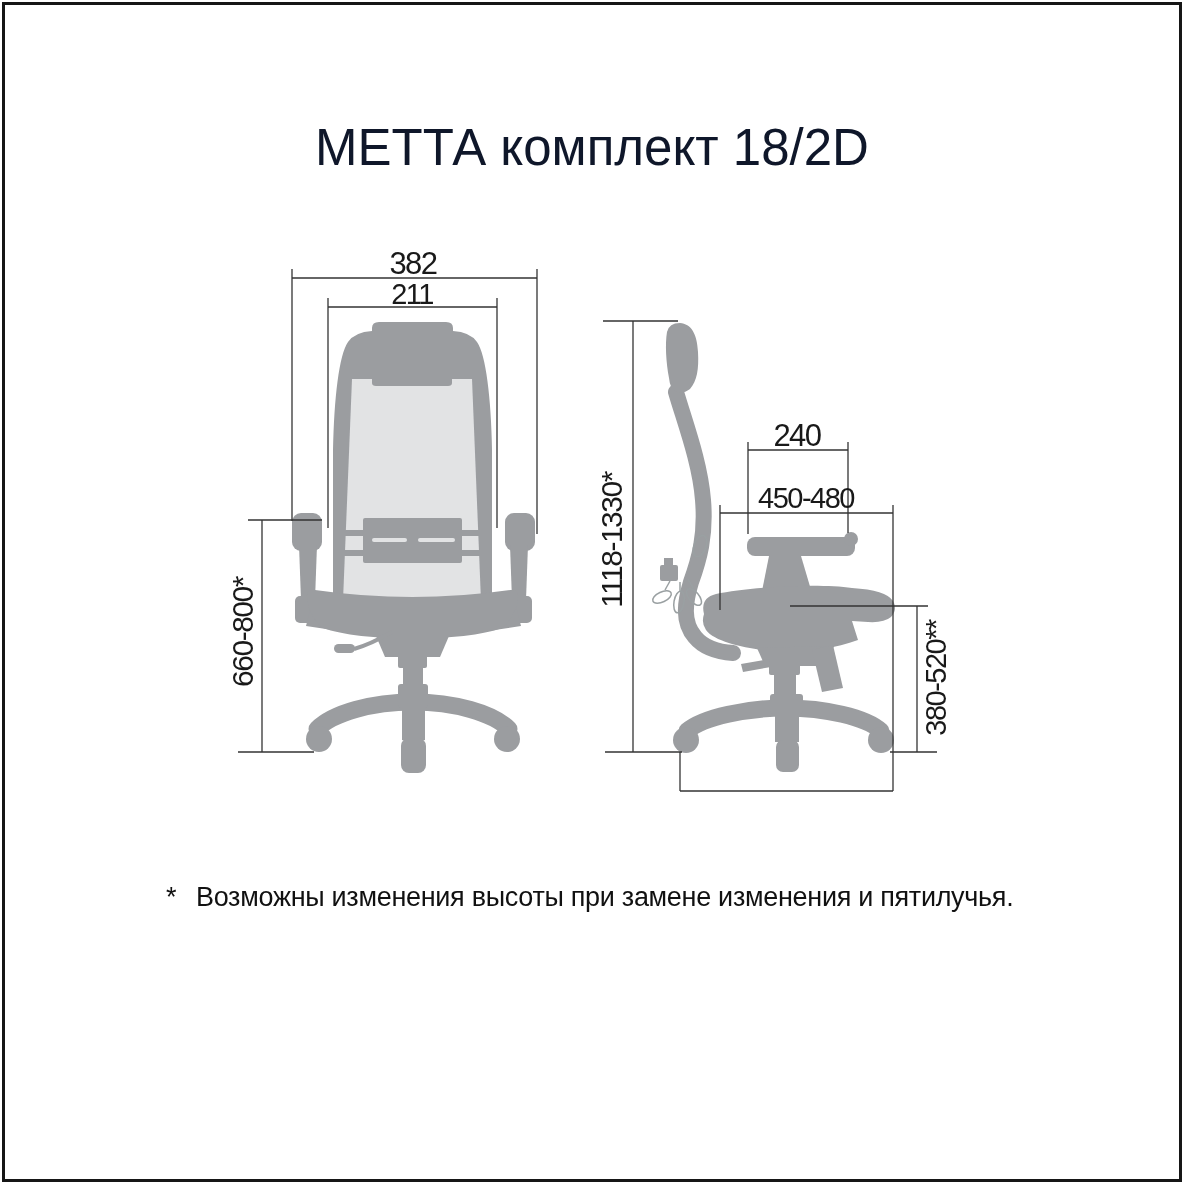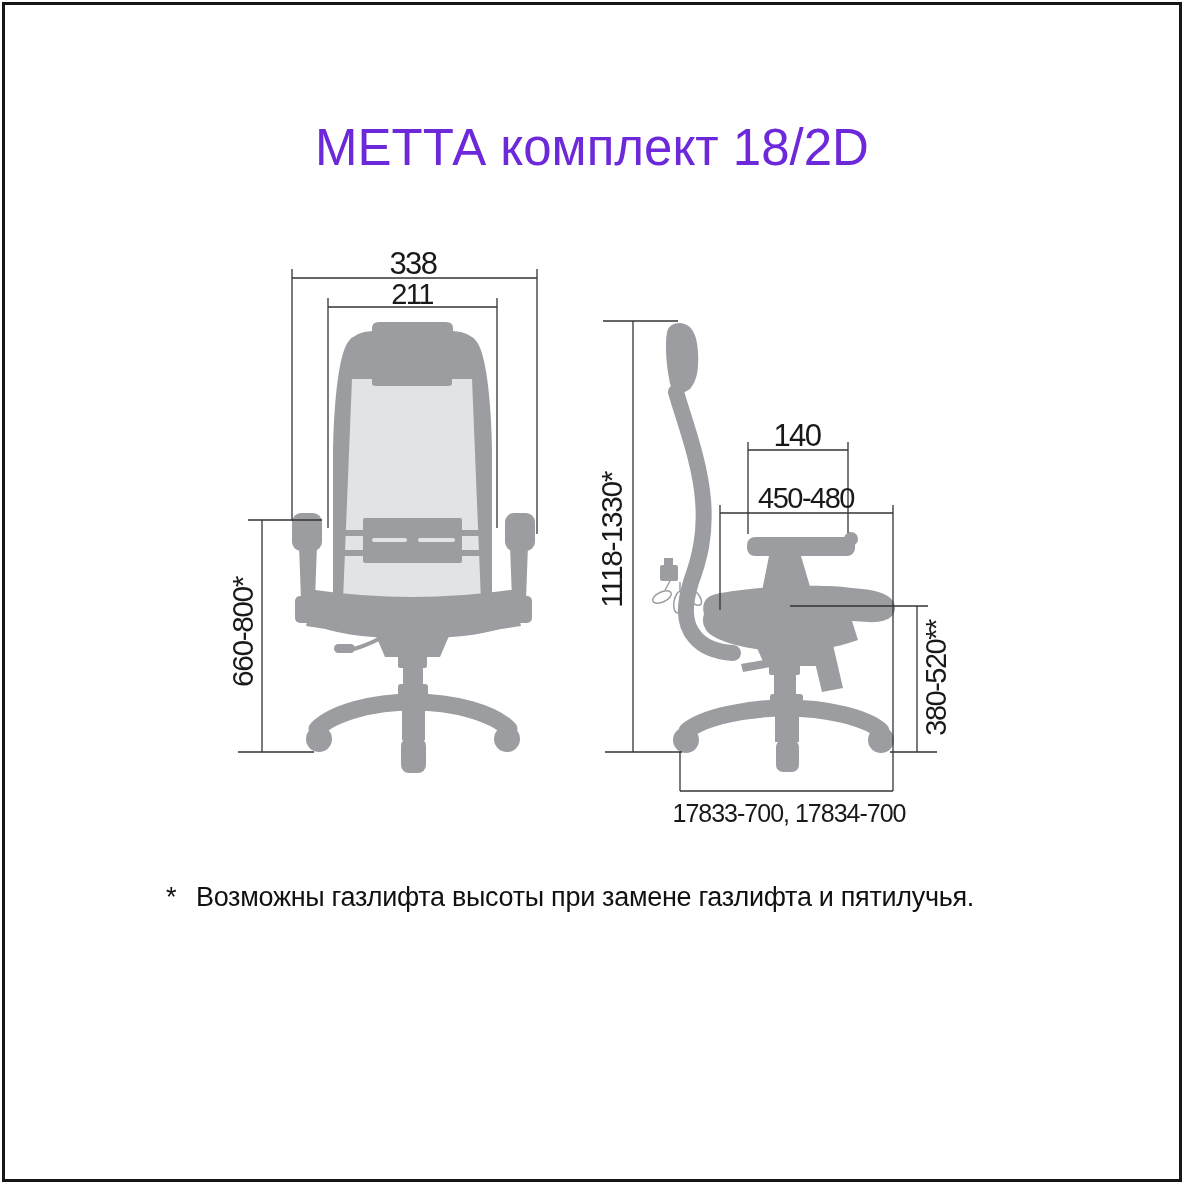--- a/index.html
+++ b/index.html
@@ -8,21 +8,21 @@
     background:#ffffff; overflow:hidden;
     font-family:"Liberation Sans", sans-serif;
     color:#1d1d1d;
   }
   .frame {
     position:absolute; inset:2px; border:3px solid #161616;
     pointer-events:none;
   }
   .title {
     position:absolute; left:0; right:0; top:118px;
-    text-align:center; font-size:51px; color:#6d28d9;
+    text-align:center; font-size:51px; color:#0f172a;
     white-space:nowrap;
   }
   svg.diagram { position:absolute; left:0; top:0; }
   .solid { fill:var(--chair-solid); }
   .meshf { fill:var(--chair-mesh); }
   .band  { stroke:var(--chair-solid); fill:none; }
   .dimln { stroke:var(--line); stroke-width:1.3; fill:none; }
   .fine  { stroke:#9aa0a2; stroke-width:1.5; fill:none; }
   .dim-label {
     position:absolute; text-align:center; white-space:nowrap;
@@ -147,29 +147,28 @@
       <line x1="720" y1="505" x2="720" y2="610"></line>
       <line x1="893" y1="505" x2="893" y2="791"></line>
       <line x1="790" y1="606" x2="928" y2="606"></line>
       <line x1="917" y1="606" x2="917" y2="752"></line>
       <line x1="890" y1="752" x2="937" y2="752"></line>
       <line x1="680" y1="752" x2="680" y2="791"></line>
       <line x1="680" y1="791" x2="893" y2="791"></line>
     </g>
   </svg>
 
-  <div class="dim-label" style="left:313px; top:247px; width:200px; font-size:31px;">338</div>
+  <div class="dim-label" style="left:313px; top:247px; width:200px; font-size:31px;">382</div>
   <div class="dim-label sm" style="left:312px; top:277px; width:200px;">211</div>
   <div class="dim-label rot" style="left:123px; top:615px; width:240px;">660-800*</div>
 
   <div class="dim-label rot" style="left:472px; top:523px; width:280px;">1118-1330*</div>
-  <div class="dim-label" style="left:697px; top:419px; width:200px; font-size:31px;">140</div>
+  <div class="dim-label" style="left:697px; top:419px; width:200px; font-size:31px;">240</div>
   <div class="dim-label sm" style="left:706px; top:481px; width:200px;text-align:center;">450-480</div>
   <div class="dim-label rot sm" style="left:816px; top:661px; width:240px;">380-520**</div>
 
   <div class="models">
-    <div>17833-700, 17834-700</div>
   </div>
 
   <div class="footnotes">
-    <div><span class="fn-marker">*</span><span>Возможны газлифта высоты при замене газлифта и пятилучья.</span></div>
+    <div><span class="fn-marker">*</span><span>Возможны изменения высоты при замене изменения и пятилучья.</span></div>
   </div>
 </div>
 
 </body></html>

